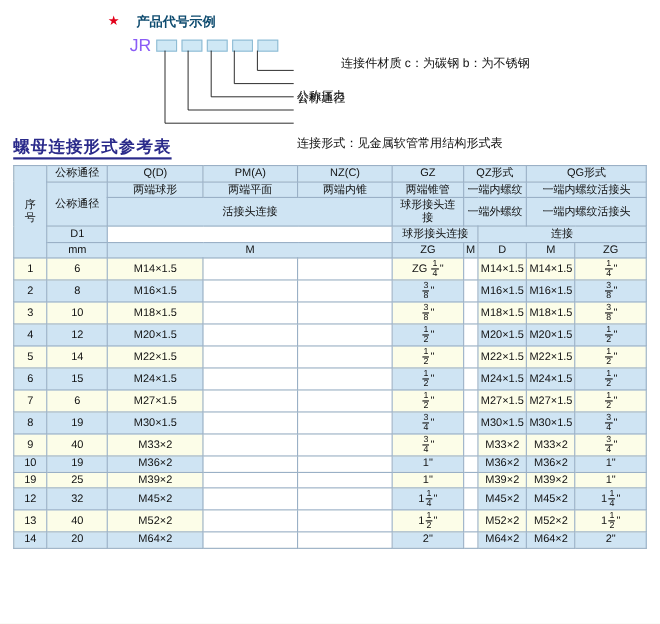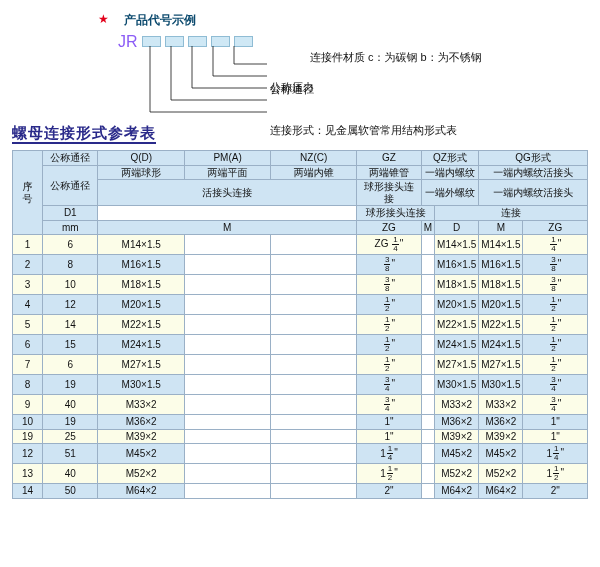--- a/index.html
+++ b/index.html
@@ -302,21 +302,21 @@
         <td class="colM empty"></td>
         <td class="colM empty"></td>
         <td class="colZG">1"</td>
         <td class="empty"></td>
         <td>M39×2</td>
         <td>M39×2</td>
         <td class="colZG">1"</td>
       </tr>
       <tr class="even">
         <td class="seq">12</td>
-        <td class="dn">51</td>
+        <td class="dn">32</td>
         <td class="colM">M45×2</td>
         <td class="colM empty"></td>
         <td class="colM empty"></td>
         <td class="colZG"><span class="mixed">1</span><span class="frac"><span class="n">1</span><span class="d">4</span></span><span class="quote">"</span></td>
         <td class="empty"></td>
         <td>M45×2</td>
         <td>M45×2</td>
         <td class="colZG"><span class="mixed">1</span><span class="frac"><span class="n">1</span><span class="d">4</span></span><span class="quote">"</span></td>
       </tr>
       <tr class="odd">
@@ -326,21 +326,21 @@
         <td class="colM empty"></td>
         <td class="colM empty"></td>
         <td class="colZG"><span class="mixed">1</span><span class="frac"><span class="n">1</span><span class="d">2</span></span><span class="quote">"</span></td>
         <td class="empty"></td>
         <td>M52×2</td>
         <td>M52×2</td>
         <td class="colZG"><span class="mixed">1</span><span class="frac"><span class="n">1</span><span class="d">2</span></span><span class="quote">"</span></td>
       </tr>
       <tr class="even">
         <td class="seq">14</td>
-        <td class="dn">50</td>
+        <td class="dn">20</td>
         <td class="colM">M64×2</td>
         <td class="colM empty"></td>
         <td class="colM empty"></td>
         <td class="colZG">2"</td>
         <td class="empty"></td>
         <td>M64×2</td>
         <td>M64×2</td>
         <td class="colZG">2"</td>
       </tr>
     </tbody>

